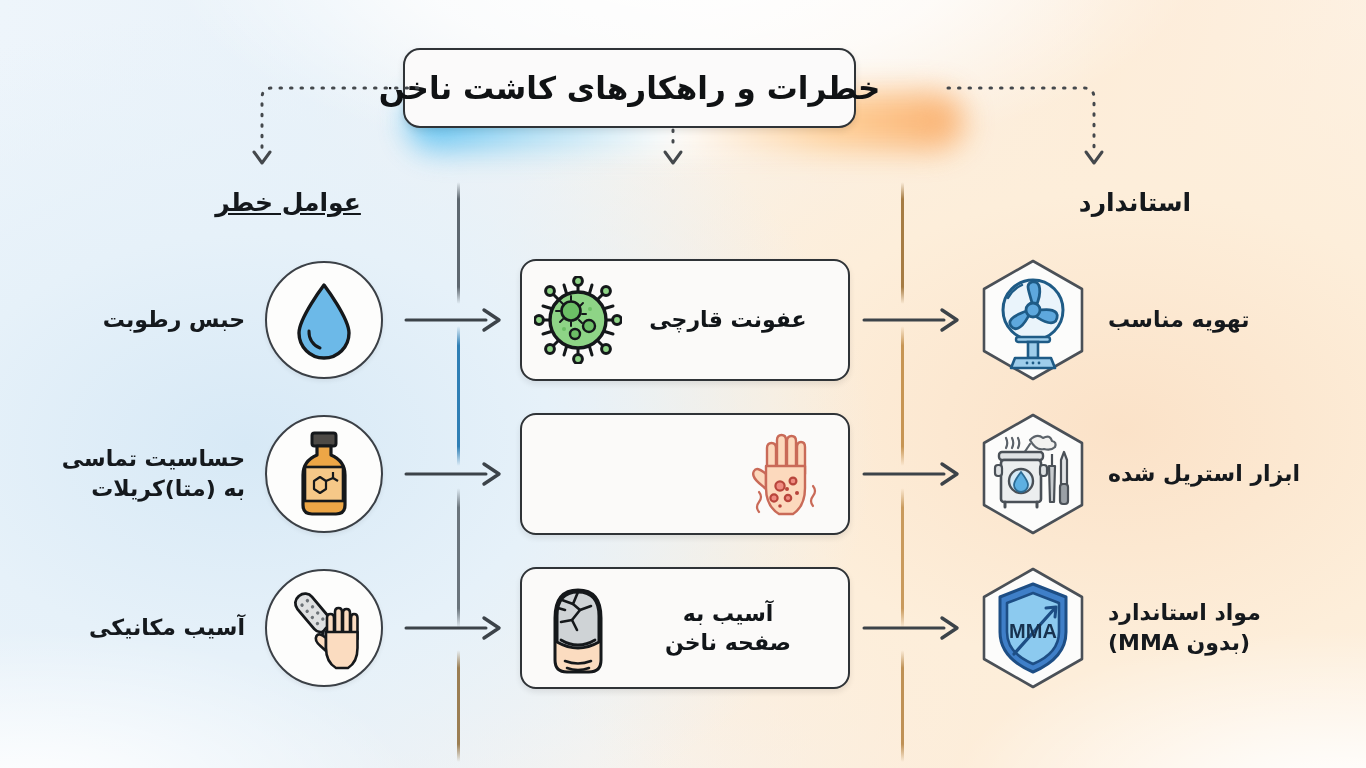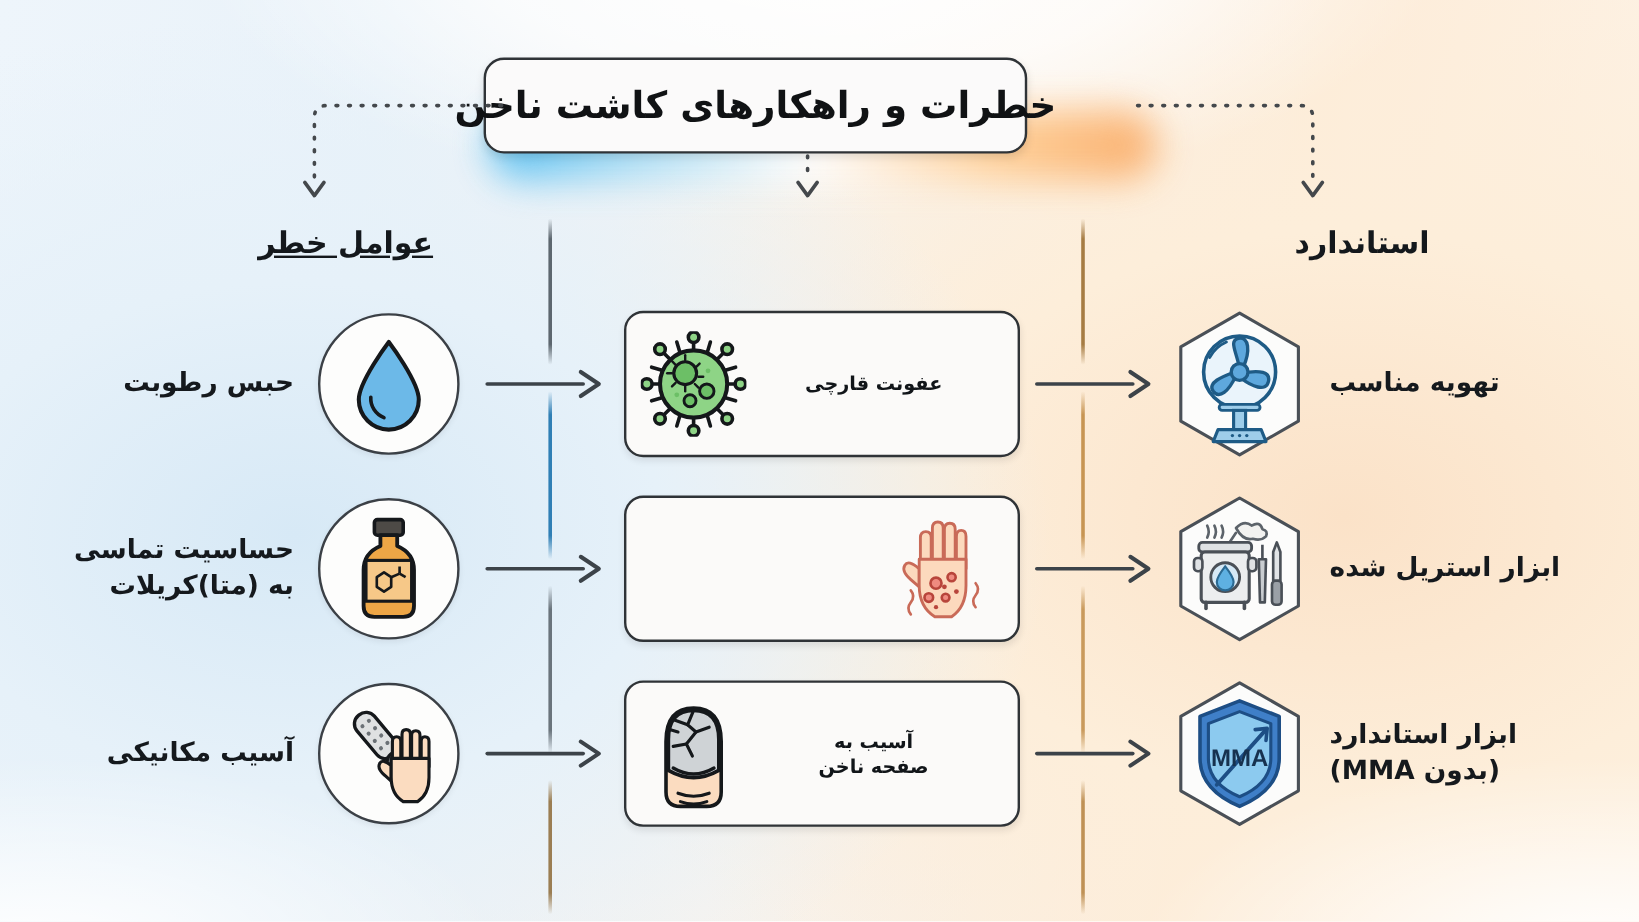--- a/index.html
+++ b/index.html
@@ -163,21 +163,21 @@
     border-radius: 16px;
     display: flex;
     flex-direction: row-reverse;
     align-items: center;
     justify-content: flex-start;
     padding: 0 16px 0 10px;
     box-shadow: 0 3px 6px rgba(0,0,0,.09);
   }
   .mid-label {
     direction: rtl;
-    font-size: 16px;
+    font-size: 22px;
     font-weight: bold;
     line-height: 1.32;
     color: #111519;
     text-align: center;
     flex: 1;
   }
   .mid-icon {
     width: 92px;
     height: 96px;
     display: flex;
@@ -519,18 +519,18 @@
         <path d="M55 3 L104 31 L104 93 L55 121 L6 93 L6 31 Z" fill="#fcfcfb" stroke="#4a5057" stroke-width="2.6" stroke-linejoin="round"></path>
         <path d="M55 18 L88 31 L88 66 Q88 92 55 106 Q22 92 22 66 L22 31 Z" fill="#3f7fc8" stroke="#1d4e85" stroke-width="3" stroke-linejoin="round"></path>
         <path d="M55 27 L81 37 L81 66 Q81 87 55 98 Q29 87 29 66 L29 37 Z" fill="#8ccaef" stroke="#1d4e85" stroke-width="2.6" stroke-linejoin="round"></path>
         <line x1="36" y1="88" x2="77" y2="42" stroke="#1d4e85" stroke-width="3.2" stroke-linecap="round"></line>
         <path d="M68 42 L78 41 L77 51" fill="none" stroke="#1d4e85" stroke-width="3" stroke-linecap="round" stroke-linejoin="round"></path>
         <text x="55" y="72" text-anchor="middle" font-family="'Liberation Sans', sans-serif" font-size="20" font-weight="bold" fill="#17324f">MMA</text>
       </svg>
     </div>
 
     <div class="right-label">
-      <div>ابزار استاندارد</div>
+      <div>مواد استاندارد</div>
       <div>(بدون MMA)</div>
     </div>
   </div>
 
 </div>
 
 </body></html>

